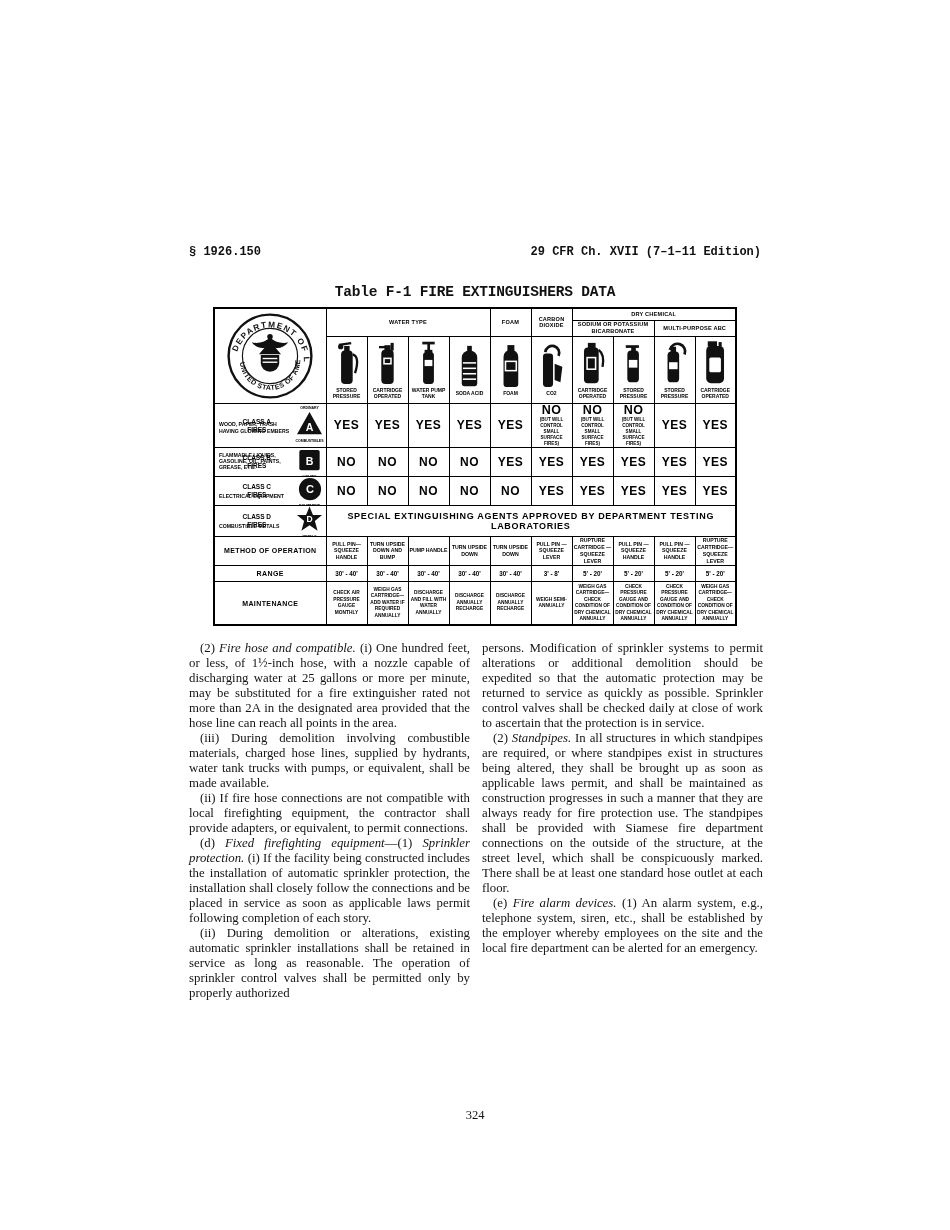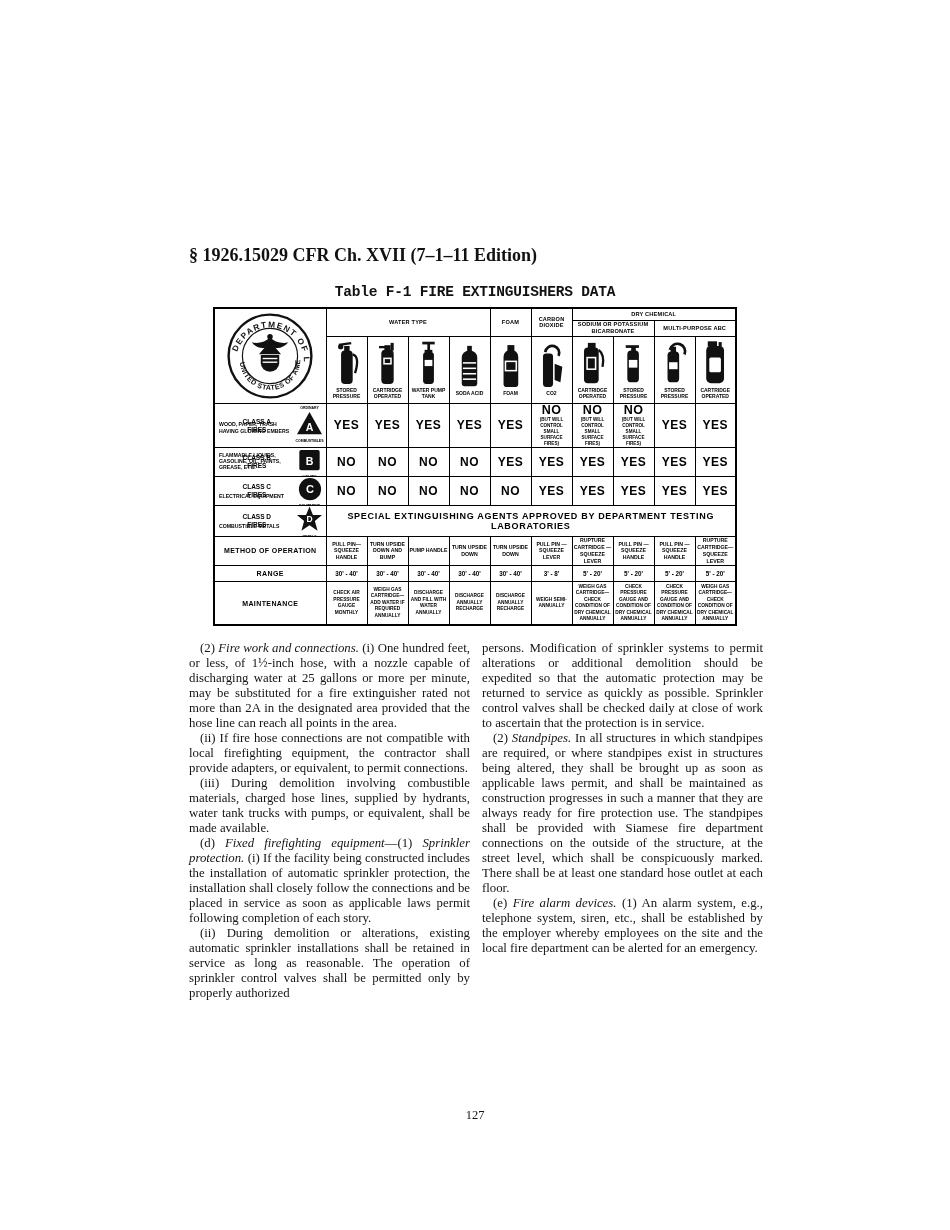--- a/index.html
+++ b/index.html
@@ -1,21 +1,21 @@
 <!DOCTYPE html>
 <html><head>
 <meta charset="utf-8">
 <style>
   html,body{margin:0;padding:0;background:#ffffff;}
   #page{position:relative;width:950px;height:1230px;background:#ffffff;overflow:hidden;
         font-family:"Liberation Serif",serif;color:#141414;}
 
   .runhead{position:absolute;left:189px;top:245px;width:572px;display:flex;
-           justify-content:flex-start;font-family:Liberation Serif, serif;
-           font-weight:bold;font-size:18px;color:#111;}
+           justify-content:space-between;font-family:Liberation Mono, monospace;
+           font-weight:bold;font-size:12px;color:#111;}
 
   .tbl-title{position:absolute;left:213px;top:284px;width:524px;text-align:center;
              font-family:"Liberation Mono",monospace;font-weight:bold;font-size:14.5px;
              letter-spacing:-0.2px;color:#111;}
 
   #table-container{position:absolute;left:213px;top:307px;}
   #f1{border-collapse:collapse;table-layout:fixed;border:2px solid #000;background:#fff;}
   #f1 td{border:1px solid #000;padding:0;text-align:center;vertical-align:middle;
          font-family:"Liberation Sans",sans-serif;color:#000;overflow:hidden;}
   #f1 .c0{width:112px}#f1 .cx{width:41px}
@@ -410,26 +410,26 @@
             <td class="ncell">WEIGH GAS CARTRIDGE— CHECK CONDITION OF DRY CHEMICAL ANNUALLY</td>
             <td class="ncell">CHECK PRESSURE GAUGE AND CONDITION OF DRY CHEMICAL ANNUALLY</td>
             <td class="ncell">CHECK PRESSURE GAUGE AND CONDITION OF DRY CHEMICAL ANNUALLY</td>
             <td class="ncell">WEIGH GAS CARTRIDGE— CHECK CONDITION OF DRY CHEMICAL ANNUALLY</td>
           </tr>
         </tbody>
       </table>
     </div>
 
   <div id="col-left" class="bodycol">
-      <p class="para indent"><span>(2) </span><i>Fire work and connections.</i><span> (i) One hundred feet, or less, of 1½-inch hose, with a nozzle capable of discharging water at 25 gallons or more per minute, may be substituted for a fire extinguisher rated not more than 2A in the designated area provided that the hose line can reach all points in the area.</span></p>
+      <p class="para indent"><span>(2) </span><i>Fire hose and compatible.</i><span> (i) One hundred feet, or less, of 1½-inch hose, with a nozzle capable of discharging water at 25 gallons or more per minute, may be substituted for a fire extinguisher rated not more than 2A in the designated area provided that the hose line can reach all points in the area.</span></p>
+      <p class="para indent"><span>(iii) During demolition involving combustible materials, charged hose lines, supplied by hydrants, water tank trucks with pumps, or equivalent, shall be made available.</span></p>
       <p class="para indent"><span>(ii) If fire hose connections are not compatible with local firefighting equipment, the contractor shall provide adapters, or equivalent, to permit connections.</span></p>
-      <p class="para indent"><span>(iii) During demolition involving combustible materials, charged hose lines, supplied by hydrants, water tank trucks with pumps, or equivalent, shall be made available.</span></p>
       <p class="para indent"><span>(d) </span><i>Fixed firefighting equipment</i><span>—(1) </span><i>Sprinkler protection.</i><span> (i) If the facility being constructed includes the installation of automatic sprinkler protection, the installation shall closely follow the connections and be placed in service as soon as applicable laws permit following completion of each story.</span></p>
       <p class="para indent"><span>(ii) During demolition or alterations, existing automatic sprinkler installations shall be retained in service as long as reasonable. The operation of sprinkler control valves shall be permitted only by properly authorized</span></p>
     </div>
   <div id="col-right" class="bodycol">
       <p class="para"><span>persons. Modification of sprinkler systems to permit alterations or additional demolition should be expedited so that the automatic protection may be returned to service as quickly as possible. Sprinkler control valves shall be checked daily at close of work to ascertain that the protection is in service.</span></p>
       <p class="para indent"><span>(2) </span><i>Standpipes.</i><span> In all structures in which standpipes are required, or where standpipes exist in structures being altered, they shall be brought up as soon as applicable laws permit, and shall be maintained as construction progresses in such a manner that they are always ready for fire protection use. The standpipes shall be provided with Siamese fire department connections on the outside of the structure, at the street level, which shall be conspicuously marked. There shall be at least one standard hose outlet at each floor.</span></p>
       <p class="para indent"><span>(e) </span><i>Fire alarm devices.</i><span> (1) An alarm system, e.g., telephone system, siren, etc., shall be established by the employer whereby employees on the site and the local fire department can be alerted for an emergency.</span></p>
     </div>
 
-  <div class="pagenum">127</div>
+  <div class="pagenum">324</div>
 </div>
 
 </body></html>

